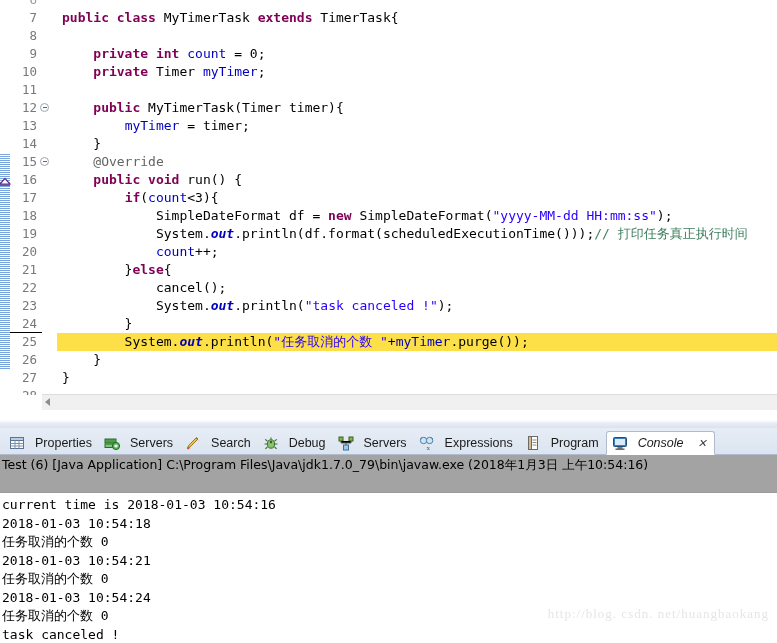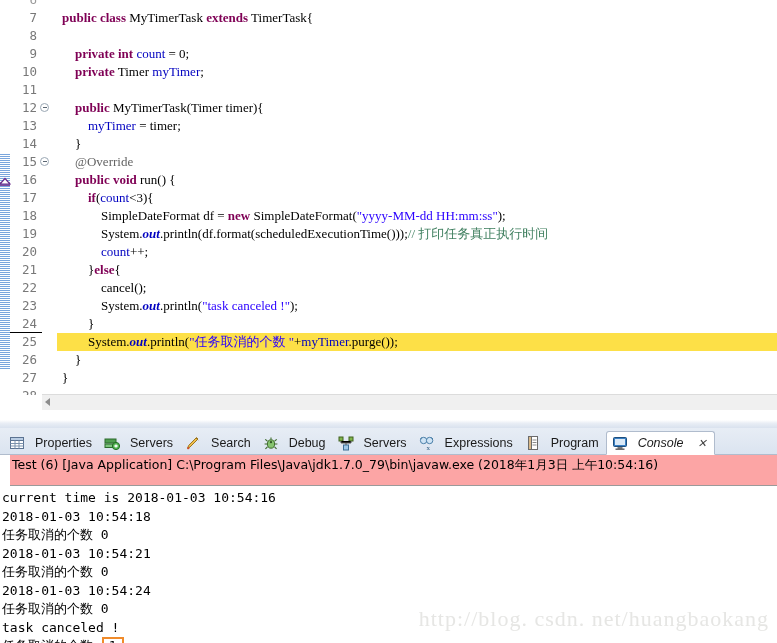--- a/index.html
+++ b/index.html
@@ -97,21 +97,20 @@
     min-width: 4px;
     background: #ffffff;
     height: 18px;
     border-left: 1px solid #ffffff;
   }
   .code-text {
     flex: 1;
     padding-left: 5px;
     color: #000000;
     overflow: hidden;
-    font-family: Liberation Serif, serif;
   }
   .cur-underline {
     position: absolute;
     left: 10px;
     width: 32px;
     bottom: 0;
     height: 1.5px;
     background: #000000;
   }
 
@@ -205,26 +204,25 @@
     margin-left: 4px;
     font-size: 11px;
     color: #444;
     line-height: 1;
   }
 
   #console-header {
     font-family: "DejaVu Sans", "Liberation Sans", sans-serif;
     font-size: 12.5px;
     color: #000000;
-    padding: 2px 0 11px 2px;
+    padding: 2px 0 18px 2px;
     border-bottom: 1px solid #9a9a9a;
     white-space: nowrap;
     overflow: hidden;
-    background: #fca5a5;
-    margin-left: 10px;
+    background: #a3a3a3;
   }
   #console-out {
     font-family: "DejaVu Sans Mono", "Liberation Mono", monospace;
     font-size: 13px;
     line-height: 18.5px;
     padding: 3px 0 0 2px;
     background: #ffffff;
     white-space: pre;
     position: relative;
   }
@@ -235,21 +233,21 @@
     padding: 0 5px;
     margin-left: 1px;
     line-height: 14px;
   }
 
   #watermark {
     position: absolute;
     right: 8px;
     top: 178px;
     font-family: "Liberation Serif", "DejaVu Serif", serif;
-    font-size: 22px;
+    font-size: 13px;
     color: #e6e6e4;
     letter-spacing: 1px;
     white-space: nowrap;
     pointer-events: none;
   }
 </style>
 </head>
 <body>
 
 <div id="editor">

